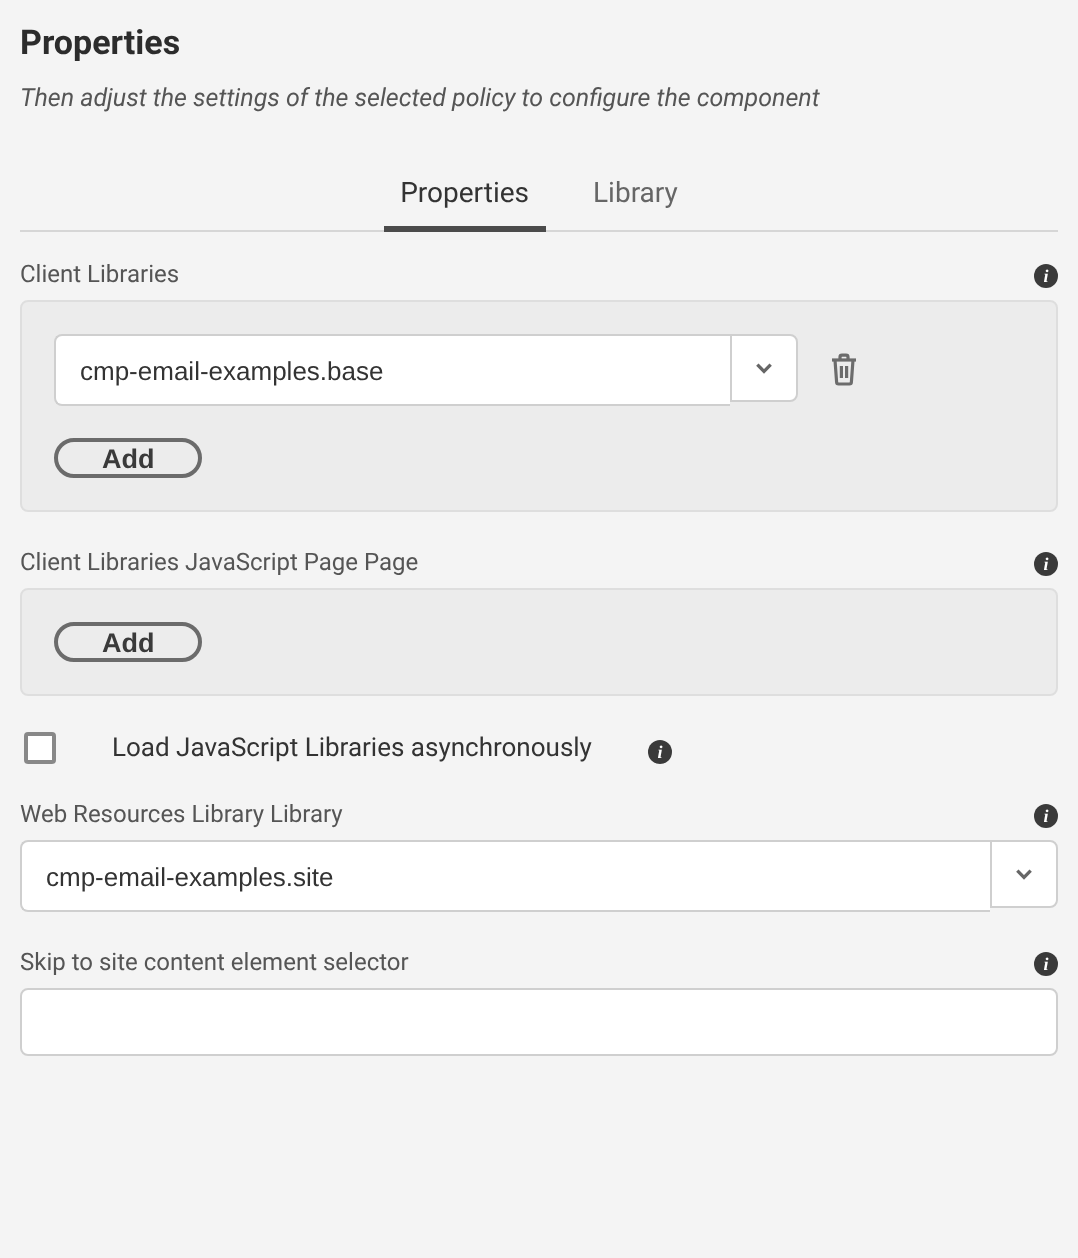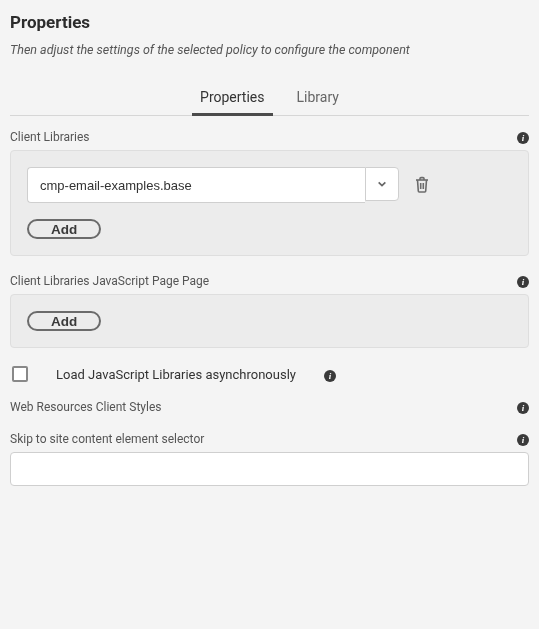--- a/index.html
+++ b/index.html
@@ -222,22 +222,30 @@
 </div>
 
 <div class="checkbox-row">
   <div class="chk"></div>
   <div class="chk-label">Load JavaScript Libraries asynchronously</div>
   <span class="info-icon">i</span>
 </div>
 
 <div class="section">
   <div class="field-label-row">
-    <div class="field-label">Web Resources Client Styles</div>
-    <span class="info-icon">i</span>
+    <div class="field-label">Web Resources Library Library</div>
+    <span class="info-icon">i</span>
+  </div>
+  <div class="combo full">
+    <input type="text" value="cmp-email-examples.site" style="">
+    <div class="chev">
+      <svg viewBox="0 0 12 12">
+          <polyline points="2,4 6,8 10,4"></polyline>
+        </svg>
+    </div>
   </div>
 </div>
 
 <div class="section">
   <div class="field-label-row">
     <div class="field-label">Skip to site content element selector</div>
     <span class="info-icon">i</span>
   </div>
   <input class="text-input" type="text" value="" style="">
 </div>

